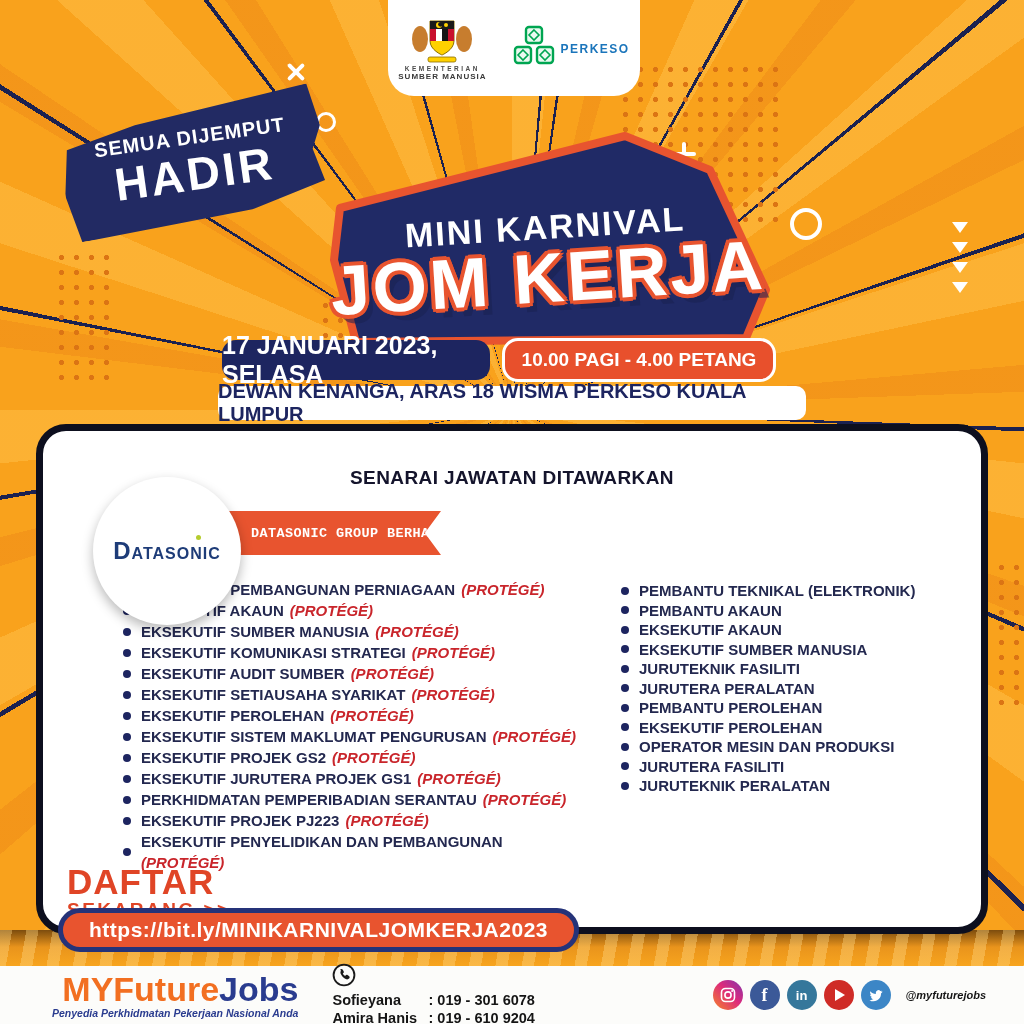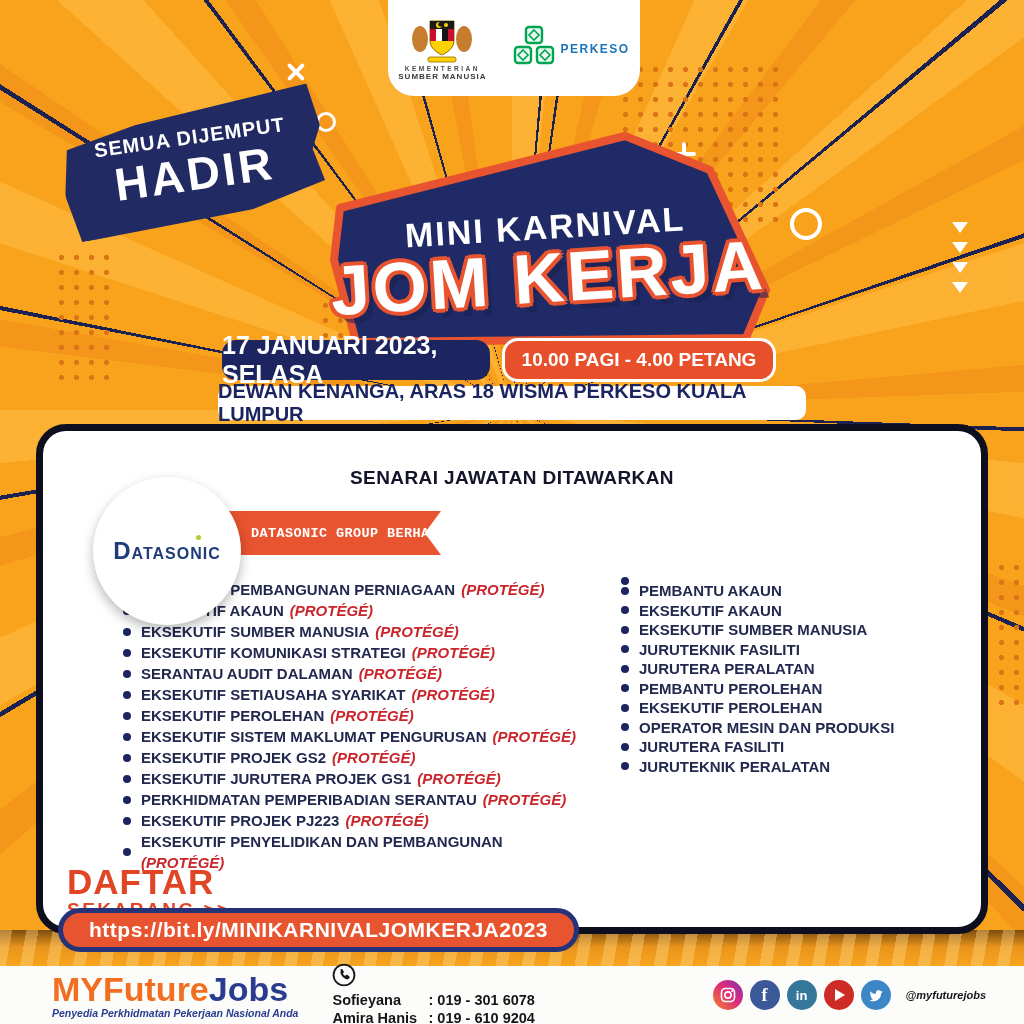--- a/index.html
+++ b/index.html
@@ -98,21 +98,21 @@
     background:#e8542f;border:5px solid #253379;border-radius:24px;display:flex;align-items:center;
     color:#fff;font-weight:800;font-size:21px;letter-spacing:.5px;}
 
   
   .stripes{position:absolute;left:0;top:930px;width:1024px;height:38px;z-index:2;
     background:
       repeating-linear-gradient(100deg, rgba(255,215,130,.4) 0 12px, rgba(0,0,0,0) 12px 26px),
       linear-gradient(180deg,#7c4c0e,#e9941c 45%,#f9a61e);}
   .footer{position:absolute;left:0;top:966px;width:1024px;height:58px;background:#fcfcfa;z-index:6;
     display:flex;align-items:center;}
-  .brand{margin-left:52px;display:flex;flex-direction:column;align-items:flex-start;}
+  .brand{margin-left:52px;display:flex;flex-direction:column;align-items:flex-end;}
   .brand-line{font-size:34px;font-weight:800;line-height:1;}
   .brand-1{color:#f26f21;} .brand-2{color:#2a3c8f;}
   .brand-tagline{font-size:10.5px;font-style:italic;font-weight:bold;color:#2a3c8f;margin-top:1px;}
   .contact{margin-left:34px;display:flex;align-items:flex-start;gap:4px;flex-direction:column;}
   .contact-rows{display:flex;flex-direction:column;}
   .contact-row{font-size:14.5px;font-weight:bold;color:#151515;line-height:18px;}
   .contact-row .cname{display:inline-block;width:96px;}
   .socials{margin-left:auto;margin-right:38px;display:flex;align-items:center;gap:7px;}
   .sicon{width:30px;height:30px;border-radius:50%;display:flex;align-items:center;justify-content:center;color:#fff;font-weight:bold;}
   .si-ig{background:linear-gradient(45deg,#f58529,#dd2a7b 55%,#8134af);}
@@ -200,32 +200,32 @@
     <div class="ds-circle">
       <span class="ds-text">DATASONIC</span>
       <span class="ds-dot"></span>
     </div>
 
     <ul class="jobs jobs-left" id="jobs-left">
         <li><span class="bullet"></span><span class="jt">EKSEKUTIF PEMBANGUNAN PERNIAGAAN</span><span class="pg">(PROTÉGÉ)</span></li>
         <li><span class="bullet"></span><span class="jt">EKSEKUTIF AKAUN</span><span class="pg">(PROTÉGÉ)</span></li>
         <li><span class="bullet"></span><span class="jt">EKSEKUTIF SUMBER MANUSIA</span><span class="pg">(PROTÉGÉ)</span></li>
         <li><span class="bullet"></span><span class="jt">EKSEKUTIF KOMUNIKASI STRATEGI</span><span class="pg">(PROTÉGÉ)</span></li>
-        <li><span class="bullet"></span><span class="jt">SERANTAU AUDIT DALAMAN</span><span class="pg">(PROTÉGÉ)</span></li>
+        <li><span class="bullet"></span><span class="jt">EKSEKUTIF AUDIT SUMBER</span><span class="pg">(PROTÉGÉ)</span></li>
         <li><span class="bullet"></span><span class="jt">EKSEKUTIF SETIAUSAHA SYARIKAT</span><span class="pg">(PROTÉGÉ)</span></li>
         <li><span class="bullet"></span><span class="jt">EKSEKUTIF PEROLEHAN</span><span class="pg">(PROTÉGÉ)</span></li>
         <li><span class="bullet"></span><span class="jt">EKSEKUTIF SISTEM MAKLUMAT PENGURUSAN</span><span class="pg">(PROTÉGÉ)</span></li>
         <li><span class="bullet"></span><span class="jt">EKSEKUTIF PROJEK GS2</span><span class="pg">(PROTÉGÉ)</span></li>
         <li><span class="bullet"></span><span class="jt">EKSEKUTIF JURUTERA PROJEK GS1</span><span class="pg">(PROTÉGÉ)</span></li>
         <li><span class="bullet"></span><span class="jt">PERKHIDMATAN PEMPERIBADIAN SERANTAU</span><span class="pg">(PROTÉGÉ)</span></li>
         <li><span class="bullet"></span><span class="jt">EKSEKUTIF PROJEK PJ223</span><span class="pg">(PROTÉGÉ)</span></li>
         <li><span class="bullet"></span><span class="jt">EKSEKUTIF PENYELIDIKAN DAN PEMBANGUNAN</span><br><span class="pg">(PROTÉGÉ)</span></li>
       </ul>
     <ul class="jobs jobs-right" id="jobs-right">
-        <li><span class="bullet"></span></li>
+        <li><span class="bullet"></span><span class="jt">PEMBANTU TEKNIKAL (ELEKTRONIK)</span></li>
         <li><span class="bullet"></span><span class="jt">PEMBANTU AKAUN</span></li>
         <li><span class="bullet"></span><span class="jt">EKSEKUTIF AKAUN</span></li>
         <li><span class="bullet"></span><span class="jt">EKSEKUTIF SUMBER MANUSIA</span></li>
         <li><span class="bullet"></span><span class="jt">JURUTEKNIK FASILITI</span></li>
         <li><span class="bullet"></span><span class="jt">JURUTERA PERALATAN</span></li>
         <li><span class="bullet"></span><span class="jt">PEMBANTU PEROLEHAN</span></li>
         <li><span class="bullet"></span><span class="jt">EKSEKUTIF PEROLEHAN</span></li>
         <li><span class="bullet"></span><span class="jt">OPERATOR MESIN DAN PRODUKSI</span></li>
         <li><span class="bullet"></span><span class="jt">JURUTERA FASILITI</span></li>
         <li><span class="bullet"></span><span class="jt">JURUTEKNIK PERALATAN</span></li>

